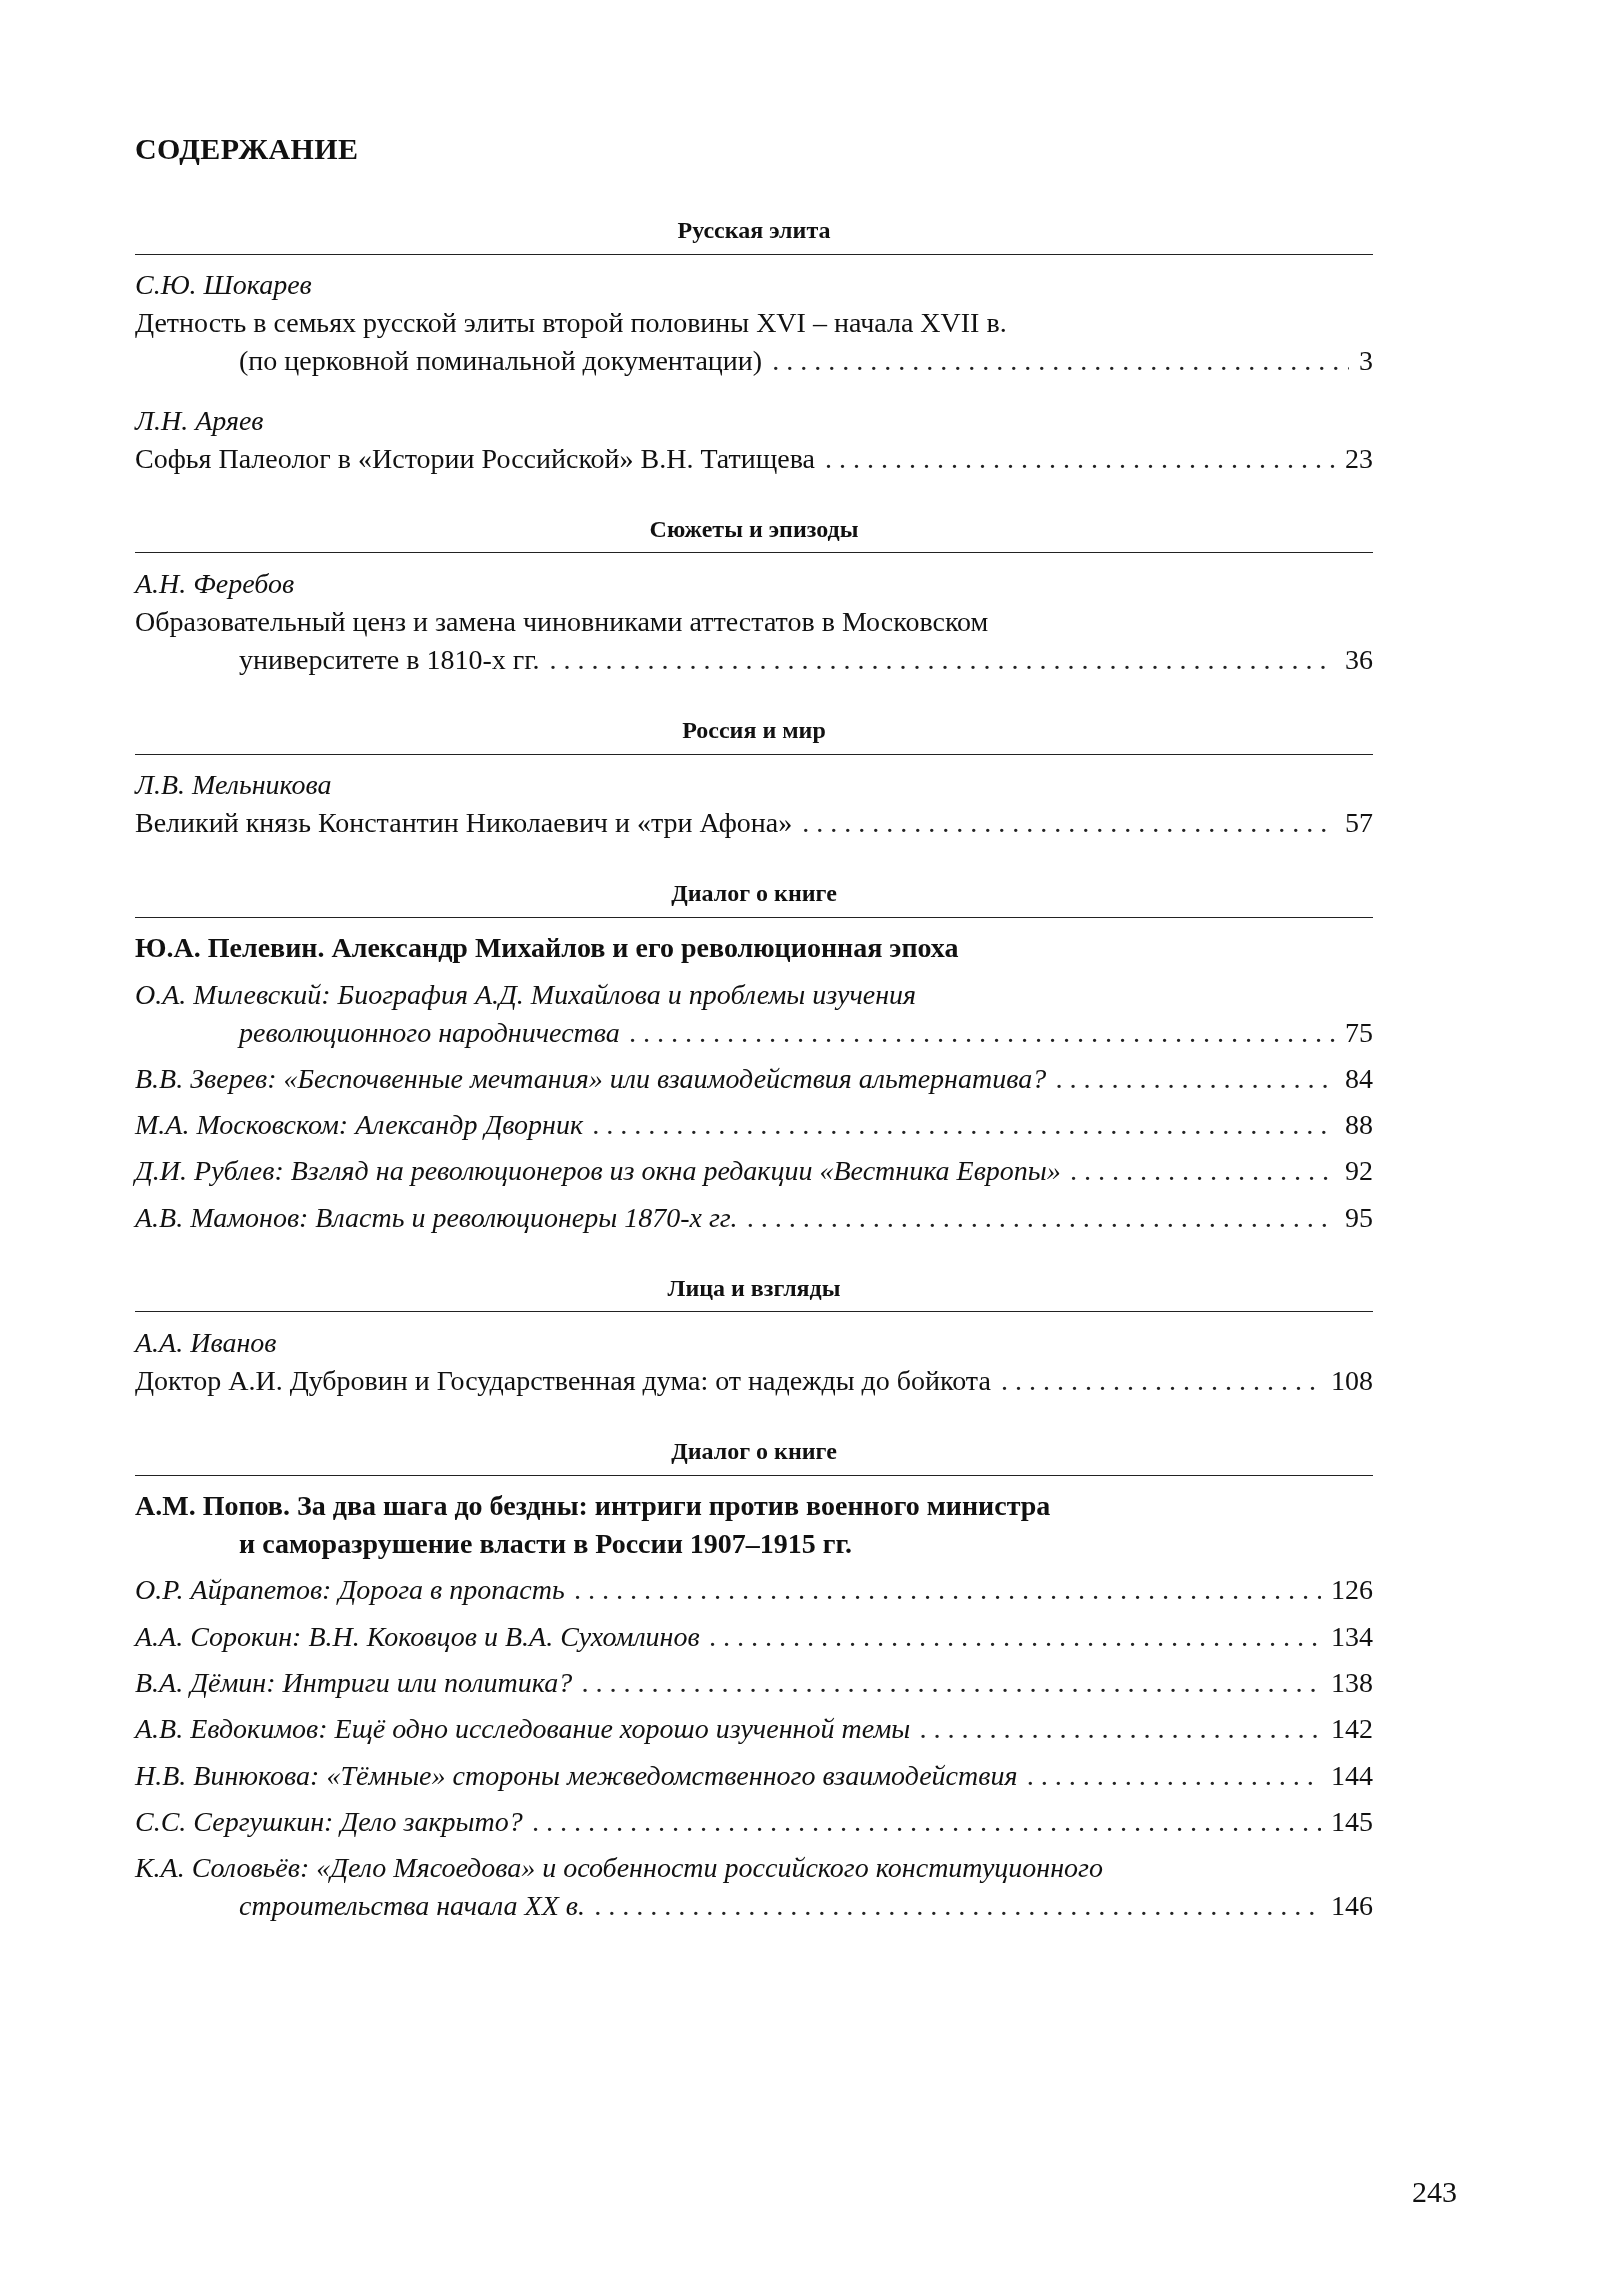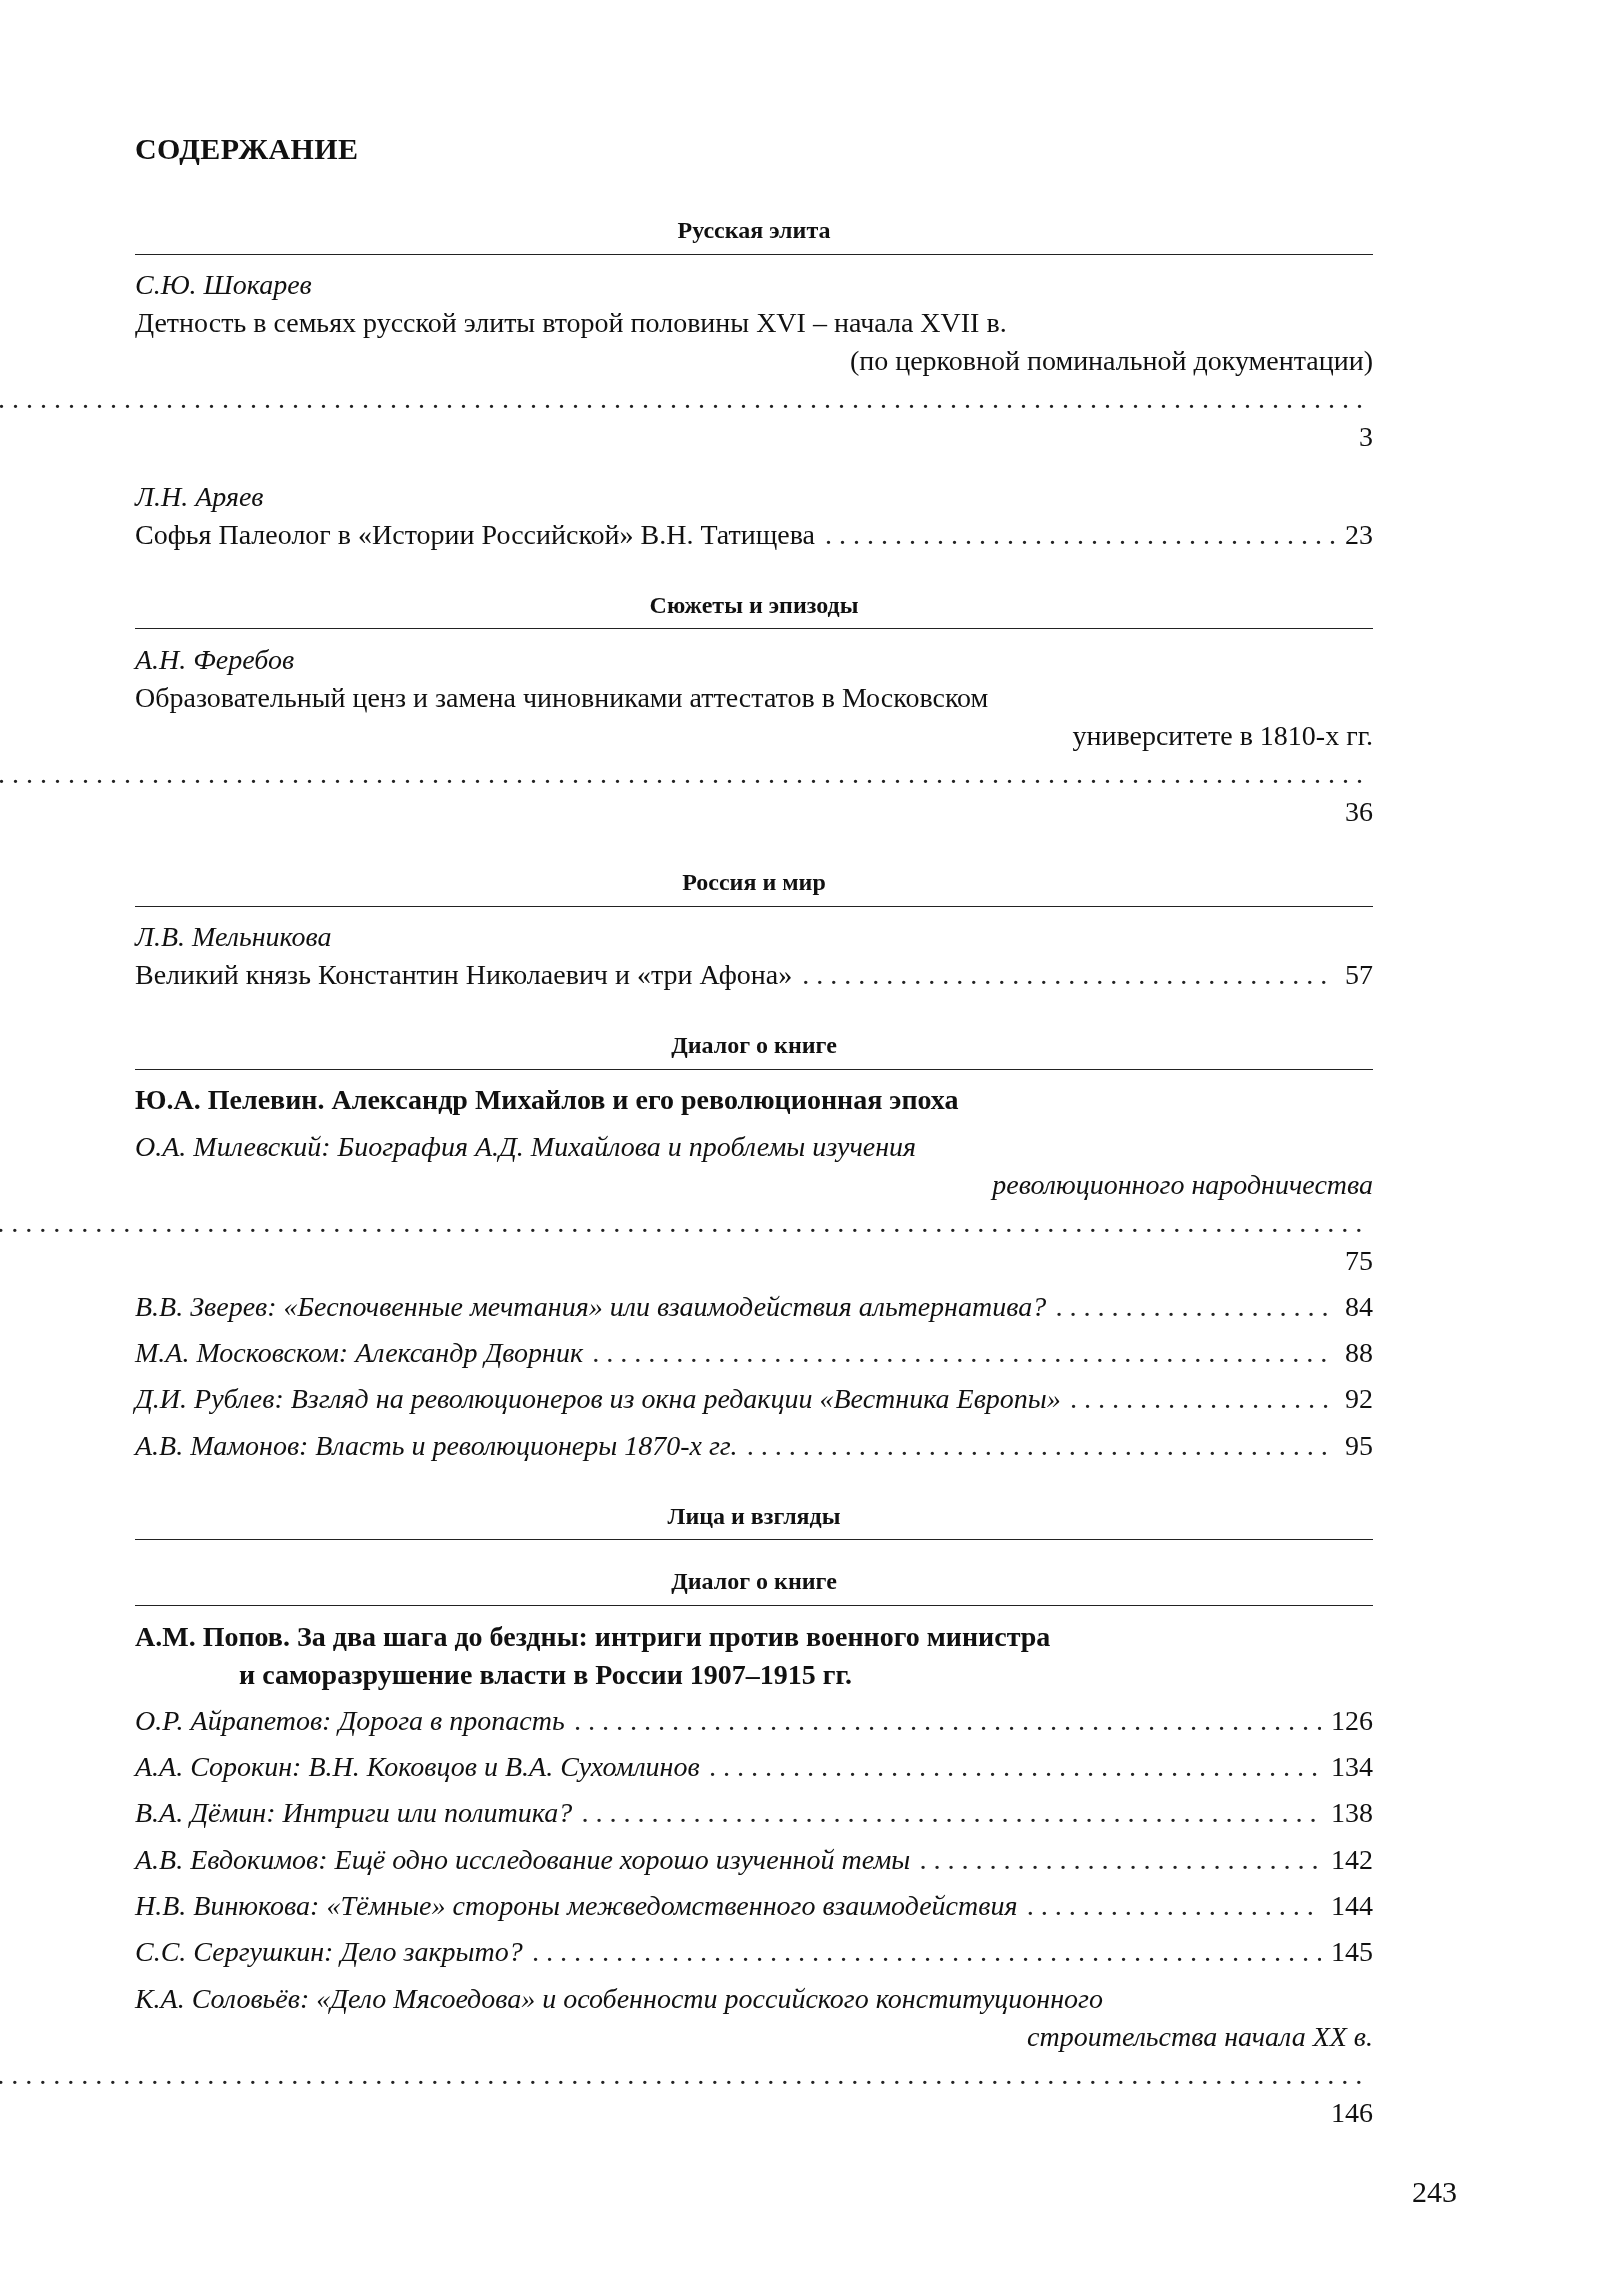--- a/index.html
+++ b/index.html
@@ -29,21 +29,21 @@
     .line .txt { white-space: nowrap; }
     .line .dots {
       flex: 1; overflow: hidden; white-space: nowrap; margin: 0 10px;
       letter-spacing: 7.4px; color: #222; min-width: 33px;
     }
     .line .dots::before {
       content: ". . . . . . . . . . . . . . . . . . . . . . . . . . . . . . . . . . . . . . . . . . . . . . . . . . . . . . . . . . . . . . . . . . . . . . . . . . . . . . . . . . . . . . . . . . . . . . . . . . . . . . . . . . . . . . . . . . . . . . . . . . . . . .";
       letter-spacing: 0;
     }
     .line .pg { white-space: nowrap; text-align: right; }
-    .indent { padding-left: 104px; flex-direction: column; }
+    .indent { padding-left: 104px; }
     .entry { margin-bottom: 8.3px; }
     .entry.it .line, .entry.it .first-line { font-style: italic; }
     .first-line { font-size: 28px; line-height: 38px; white-space: nowrap; }
     .book-title {
       font-weight: bold; font-size: 28px; line-height: 38px; margin-bottom: 8.3px;
     }
     .page-number {
       position: absolute; left: 1412px; top: 2175px; font-size: 30px;
     }
   </style>
@@ -143,20 +143,30 @@
     <div class="entry it">
       <div class="line">
         <span class="txt">А.В. Мамонов: Власть и революционеры 1870-х гг.</span>
         <span class="dots"></span>
         <span class="pg" style="font-style:normal">95</span>
       </div>
     </div>
   </div>
 
   <div class="section-head">Лица и взгляды</div>
+  <div class="section-body">
+    <div class="entry">
+      <div class="author">А.А. Иванов</div>
+      <div class="line">
+        <span class="txt">Доктор А.И. Дубровин и Государственная дума: от надежды до бойкота</span>
+        <span class="dots"></span>
+        <span class="pg">108</span>
+      </div>
+    </div>
+  </div>
 
   <div class="section-head">Диалог о книге</div>
   <div class="section-body">
     <div class="book-title">
       <div>А.М. Попов. За два шага до бездны: интриги против военного министра</div>
       <div class="indent">и саморазрушение власти в России 1907–1915 гг.</div>
     </div>
 
     <div class="entry it">
       <div class="line">

